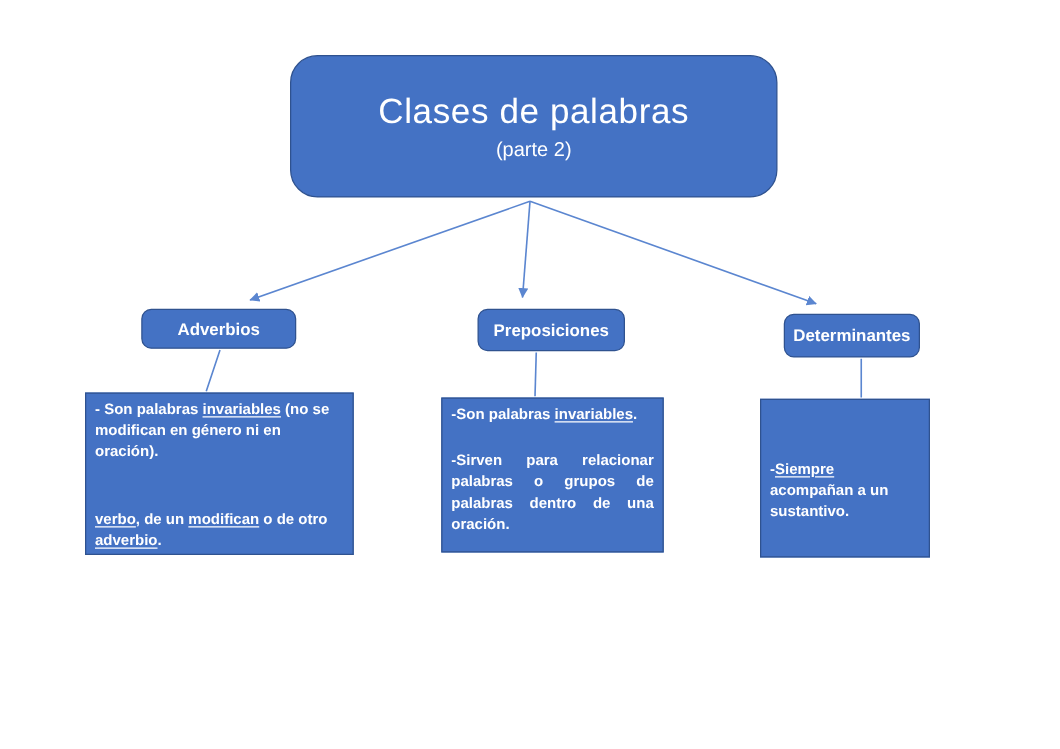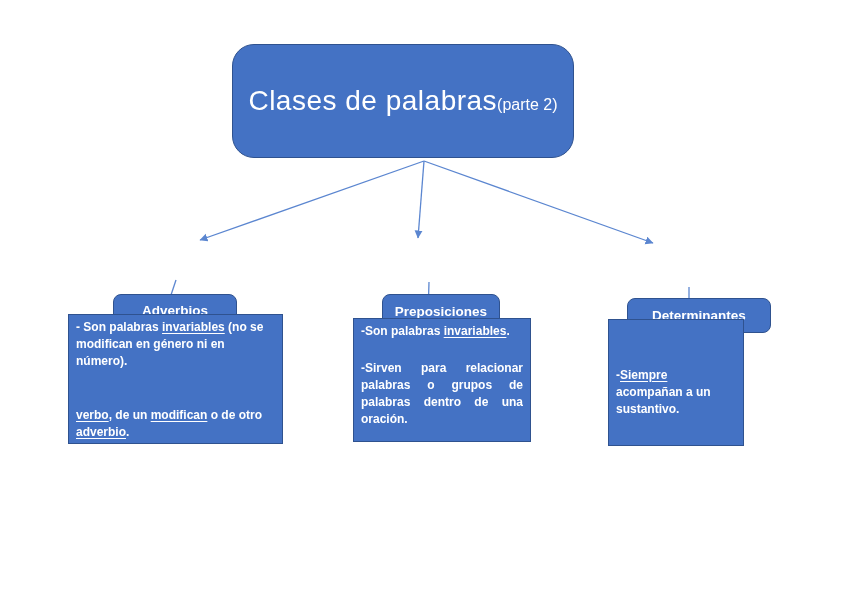--- a/index.html
+++ b/index.html
@@ -5,39 +5,39 @@
   html,body { margin:0; padding:0; background:#ffffff; }
   .stage {
     position:relative; width:848px; height:599px; background:#ffffff;
     font-family:"Liberation Sans", sans-serif; overflow:hidden;
   }
   .svg-layer { position:absolute; left:0; top:0; width:848px; height:599px; pointer-events:none; }
   .conn { stroke:var(--connector,#5B86D0); stroke-width:1.3; fill:none; }
   .arrowhead { fill:var(--connector,#5B86D0); }
 
   .title-box {
-    position:absolute; left:232px; top:44px; width:342px; height:114px;
+    position:absolute; left:232px; top:44px; width:390px; height:114px;
     box-sizing:border-box; background:var(--box-fill,#4472C4);
     border:1.5px solid var(--box-border,#2F528F); border-radius:22px;
-    display:flex; flex-direction:row; align-items:center; justify-content:center;
+    display:flex; flex-direction:column; align-items:center; justify-content:center;
     color:var(--text,#ffffff);
   }
   .title-main { font-size:28px; letter-spacing:0.5px; }
   .title-sub  { font-size:16px; margin-top:7px; }
 
   .node {
     position:absolute; box-sizing:border-box;
     background:var(--box-fill,#4472C4); border:1.5px solid var(--box-border,#2F528F);
     border-radius:8px; color:var(--text,#ffffff);
     display:flex; align-items:center; justify-content:center;
-    font-weight:bold; font-size:13.5px;margin-top:47px;
+    font-weight:bold; font-size:13.5px;
   }
   .node-adverbios     { left:113px; top:247px; width:124px; height:32px; }
   .node-preposiciones { left:382px; top:247px; width:118px; height:34px; }
-  .node-determinantes { left:627px; top:251px; width:144px; height:35px; }
+  .node-determinantes { left:627px; top:251px; width:109px; height:35px; }
 
   .textbox {
     position:absolute; box-sizing:border-box;
     background:var(--box-fill,#4472C4); border:1.5px solid var(--box-border,#2F528F);
     color:var(--text,#ffffff); font-weight:bold; font-size:12px; line-height:1.42;
     padding:4px 7px;
   }
   .textbox p { margin:0 0 10px 0; }
   .textbox p:last-child { margin-bottom:0;margin-top:20px; }
   .tb-adverbios     { left:68px;  top:314px; width:215px; height:130px; }
@@ -75,21 +75,21 @@
     <span>Adverbios</span>
   </div>
   <div class="node node-preposiciones">
     <span>Preposiciones</span>
   </div>
   <div class="node node-determinantes">
     <span>Determinantes</span>
   </div>
 
   <div class="textbox tb-adverbios">
-      <p><span>- Son palabras </span><span class="u">invariables</span><span> (no se</span><br><span>modifican en género ni en</span><br><span>número).</span></p>
+      <p><span>- Son palabras </span><span class="u">invariables</span><span> (no se</span><br><span>modifican en género ni en</span><br><span>oración).</span></p>
       <p><br><span class="u">verbo</span><span>, de un </span><span class="u">modifican</span><span> o de otro</span><br><span class="u">adverbio</span><span>.</span></p>
     </div>
   <div class="textbox tb-preposiciones">
       <p><span>-Son palabras </span><span class="u">invariables</span><span>.</span></p>
       <p><span>-Sirven para relacionar palabras o grupos de palabras dentro de una oración.</span></p>
     </div>
   <div class="textbox tb-determinantes">
       <p><span>-</span><span class="u">Siempre</span><span> acompañan a un</span><br><span>sustantivo.</span></p>
     </div>
 

